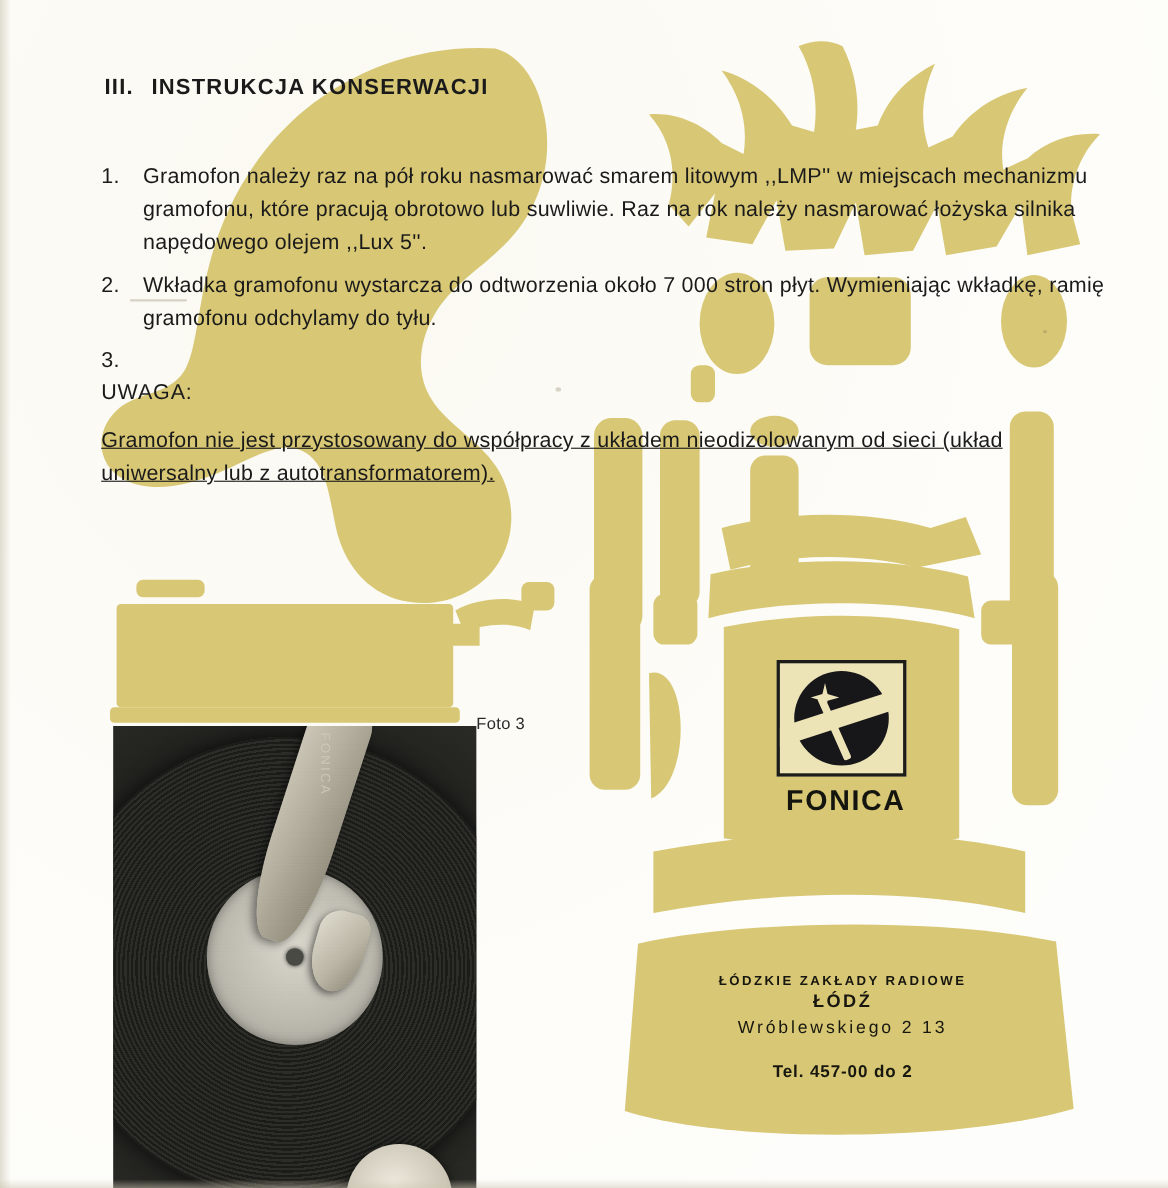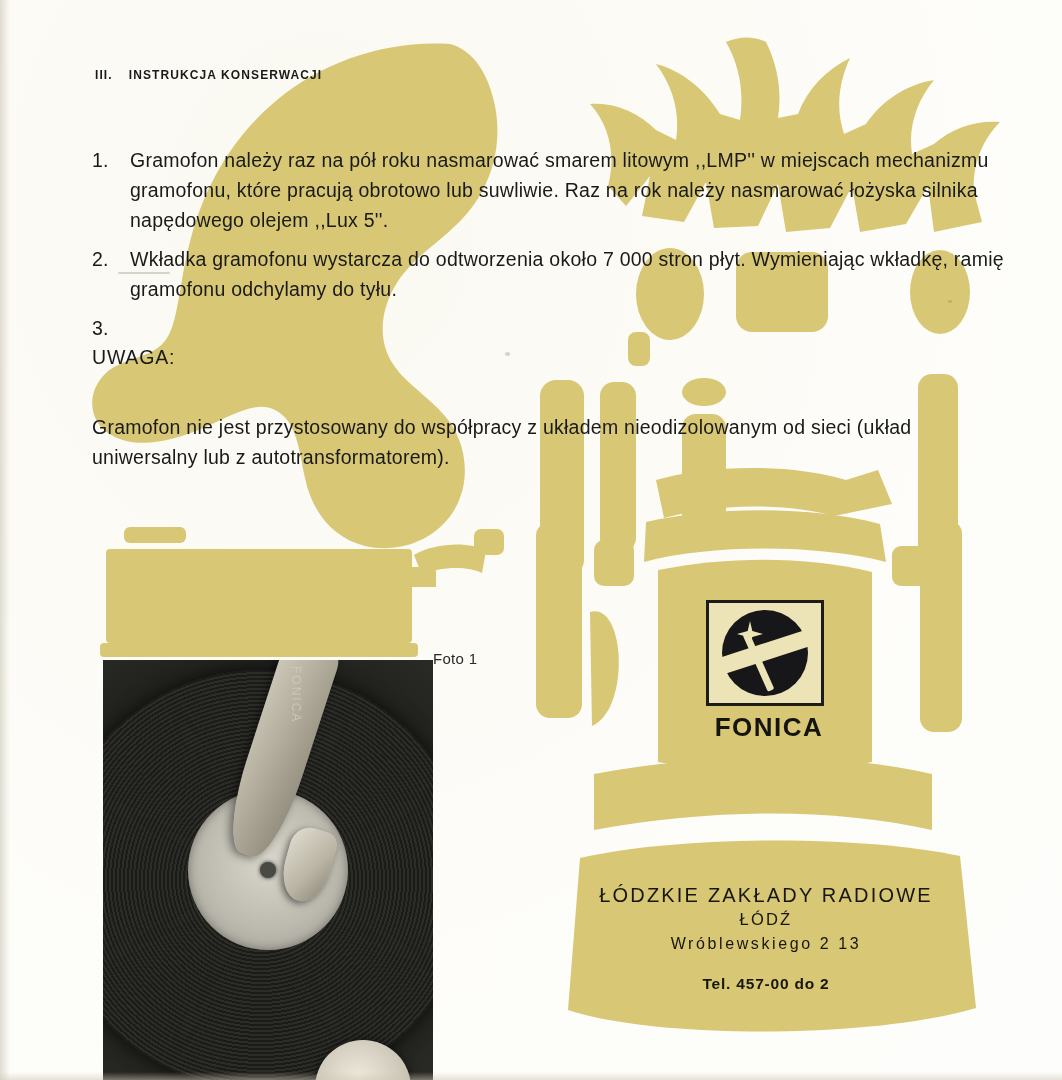--- a/index.html
+++ b/index.html
@@ -38,21 +38,21 @@
   .ochre {
     fill: #d8c774;
   }
 
   
   #heading {
     position: absolute;
     left: 95px;
     top: 68px;
     font-weight: bold;
-    font-size: 12px;
+    font-size: 20px;
     letter-spacing: 1.1px;
     white-space: nowrap;
   }
   #heading .num {
     margin-right: 16px;
   }
 
   
   #body-text {
     position: absolute;
@@ -74,21 +74,22 @@
     top: 0;
     width: 28px;
     text-align: left;
   }
   .gap-small { height: 7px; }
   .note-label {
     margin-top: 29px;
     letter-spacing: 0.8px;
   }
   .note-body {
-    margin-top: 40px;
+    margin-top: 13px;
+    text-decoration: underline;
   }
 
   
   #foto-caption {
     position: absolute;
     left: 433px;
     top: 650px;
     font-size: 15px;
     letter-spacing: 0.3px;
     color: #2a2a2a;
@@ -278,26 +279,26 @@
   
   #address {
     position: absolute;
     left: 560px;
     top: 884px;
     width: 412px;
     text-align: center;
     color: #17170f;
   }
   #address .line1 {
-    font-weight: normal;
-    font-size: 20px;
+    font-weight: bold;
+    font-size: 12px;
     letter-spacing: 2.2px;
   }
   #address .line2 {
-    font-weight: normal;
+    font-weight: bold;
     font-size: 16.5px;
     letter-spacing: 2.2px;
     margin-top: 3px;
   }
   #address .line3 {
     font-size: 16px;
     letter-spacing: 2.6px;
     margin-top: 6px;
   }
   #address .line4 {
@@ -434,21 +435,21 @@
     <div class="gap-small"></div>
 
     <div class="item">
       <span class="marker">3.</span>
     </div>
 
     <div class="note-label">UWAGA:</div>
     <div class="note-body">Gramofon nie jest przystosowany do współpracy z układem nieodizolowanym od sieci (układ uniwersalny lub z autotransformatorem).</div>
   </div>
 
-  <div id="foto-caption">Foto 1</div>
+  <div id="foto-caption">Foto 3</div>
 
   <div id="photo">
     <div class="pl-bg"></div>
     <div class="record"></div>
     <div class="label-ring"></div>
     <div class="label"></div>
     <div class="spindle"></div>
     <div class="tonearm"></div>
     <div class="headshell"></div>
     <div class="brand-edge">FONICA</div>

